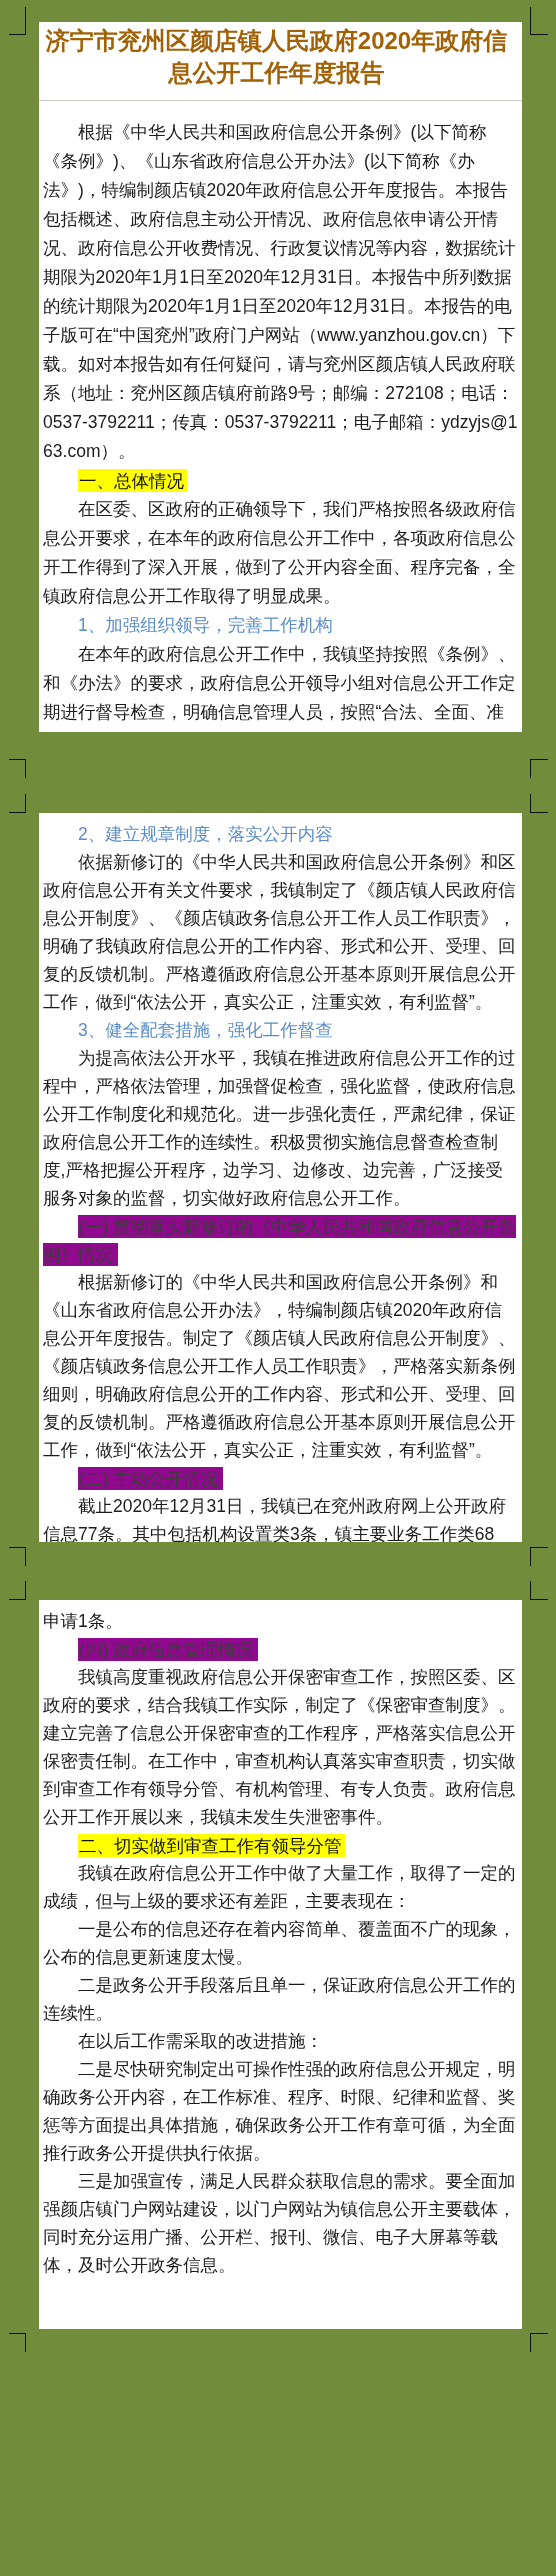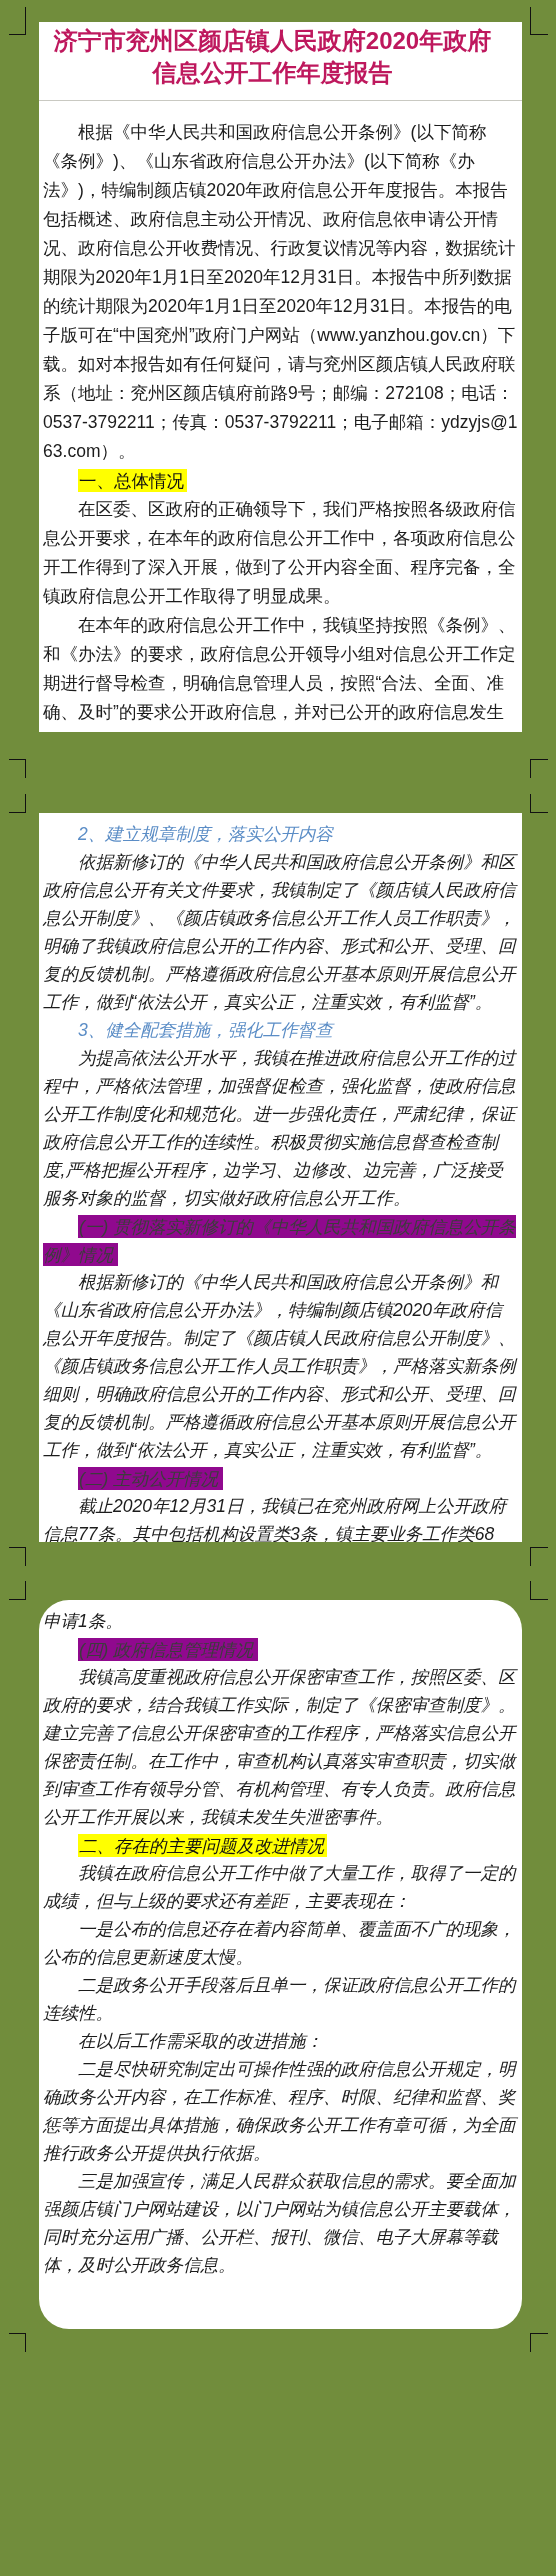--- a/index.html
+++ b/index.html
@@ -24,45 +24,45 @@
     position:absolute;
     left:39px;width:483px;
     background:#ffffff;
     box-sizing:border-box;
     padding:2.1px 4.1px;
     overflow:hidden;
     color:var(--ink);
   }
   #page1{top:21.6px;height:710px;}
   #page2{top:813px;height:729px;padding-top:7.2px;}
-  #page3{top:1600px;height:729px;padding-top:7.2px;border-radius:30px;}
+  #page3{top:1600px;height:729px;padding-top:7.2px;}
 
   .doc-title{
-    margin:1px 16px 0 0;
+    margin:1px 8px 0 0;
     font-size:24px;
     font-weight:bold;
     line-height:32px;
     text-align:center;
-    color:#be185d;
+    color:#a16207;
   }
   .title-divider{
     border:none;
     border-top:1.5px solid #c9c9c2;
     margin:11.3px -4.1px 0 -4.1px;
   }
   .para, .h-blue{
     margin:0;
     font-size:17.5px;
     color:var(--ink);
     text-indent:2em;
     word-break:break-all;
   }
   #page1 .para, #page1 .h-blue{line-height:29px;}
   #page2 .para, #page2 .h-blue,
-  #page3 .para, #page3 .h-blue{line-height:28px;font-style:italic;}
+  #page3 .para, #page3 .h-blue{line-height:28px;}
   #page1 .first-para{margin-top:17.5px;}
   .no-indent{text-indent:0;}
   .h-blue{color:var(--blue);}
   .hl-yellow{
     background:var(--yellow);
     color:#111111;
     padding:1.5px 3.1px 1.5px 1px;
   }
   .hl-purple{
     background:var(--purple);
@@ -104,20 +104,21 @@
   <div class="mark left  tr-corner" style="top:2333px;height:18.5px;"></div>
   <div class="mark right tl-corner" style="top:2333px;height:18.5px;"></div>
 
   <div class="page" id="page1">
     <h1 class="doc-title">济宁市兖州区颜店镇人民政府2020年政府信息公开工作年度报告</h1>
     <hr class="title-divider">
     <div>
         <p class="para first-para">根据《中华人民共和国政府信息公开条例》(以下简称《条例》)、《山东省政府信息公开办法》(以下简称《办法》)，特编制颜店镇2020年政府信息公开年度报告。本报告包括概述、政府信息主动公开情况、政府信息依申请公开情况、政府信息公开收费情况、行政复议情况等内容，数据统计期限为2020年1月1日至2020年12月31日。本报告中所列数据的统计期限为2020年1月1日至2020年12月31日。本报告的电子版可在“中国兖州”政府门户网站（www.yanzhou.gov.cn）下载。如对本报告如有任何疑问，请与兖州区颜店镇人民政府联系（地址：兖州区颜店镇府前路9号；邮编：272108；电话：0537-3792211；传真：0537-3792211；电子邮箱：ydzyjs@163.com）。</p>
         <p class="para"><span class="hl-yellow">一、总体情况</span></p>
         <p class="para">在区委、区政府的正确领导下，我们严格按照各级政府信息公开要求，在本年的政府信息公开工作中，各项政府信息公开工作得到了深入开展，做到了公开内容全面、程序完备，全镇政府信息公开工作取得了明显成果。</p>
+        <p class="h-blue">1、加强组织领导，完善工作机构</p>
         <p class="para">在本年的政府信息公开工作中，我镇坚持按照《条例》、和《办法》的要求，政府信息公开领导小组对信息公开工作定期进行督导检查，明确信息管理人员，按照“合法、全面、准确、及时”的要求公开政府信息，并对已公开的政府信息发生变化或失效的信息进行及时更新，确保该项工作扎实开展落到实处。</p>
       </div>
   </div>
 
   <div class="page" id="page2">
     <div>
         <p class="h-blue">2、建立规章制度，落实公开内容</p>
         <p class="para">依据新修订的《中华人民共和国政府信息公开条例》和区政府信息公开有关文件要求，我镇制定了《颜店镇人民政府信息公开制度》、《颜店镇政务信息公开工作人员工作职责》，明确了我镇政府信息公开的工作内容、形式和公开、受理、回复的反馈机制。严格遵循政府信息公开基本原则开展信息公开工作，做到“依法公开，真实公正，注重实效，有利监督”。</p>
         <p class="h-blue">3、健全配套措施，强化工作督查</p>
         <p class="para">为提高依法公开水平，我镇在推进政府信息公开工作的过程中，严格依法管理，加强督促检查，强化监督，使政府信息公开工作制度化和规范化。进一步强化责任，严肃纪律，保证政府信息公开工作的连续性。积极贯彻实施信息督查检查制度,严格把握公开程序，边学习、边修改、边完善，广泛接受服务对象的监督，切实做好政府信息公开工作。</p>
@@ -126,21 +127,21 @@
         <p class="para"><span class="hl-purple">(二) 主动公开情况</span></p>
         <p class="para">截止2020年12月31日，我镇已在兖州政府网上公开政府信息77条。其中包括机构设置类3条，镇主要业务工作类68条，重要会议类6条。在“和美颜店”微信公众号平台共发布信息60条。</p>
       </div>
   </div>
 
   <div class="page" id="page3">
     <div>
         <p class="para no-indent">申请1条。</p>
         <p class="para"><span class="hl-purple">(四) 政府信息管理情况</span></p>
         <p class="para">我镇高度重视政府信息公开保密审查工作，按照区委、区政府的要求，结合我镇工作实际，制定了《保密审查制度》。建立完善了信息公开保密审查的工作程序，严格落实信息公开保密责任制。在工作中，审查机构认真落实审查职责，切实做到审查工作有领导分管、有机构管理、有专人负责。政府信息公开工作开展以来，我镇未发生失泄密事件。</p>
-        <p class="para"><span class="hl-yellow">二、存在的主要问题及改进情况</span></p>
+        <p class="para"><span class="hl-yellow">二、切实做到审查工作有领导分管</span></p>
         <p class="para">我镇在政府信息公开工作中做了大量工作，取得了一定的成绩，但与上级的要求还有差距，主要表现在：</p>
         <p class="para">一是公布的信息还存在着内容简单、覆盖面不广的现象，公布的信息更新速度太慢。</p>
         <p class="para">二是政务公开手段落后且单一，保证政府信息公开工作的连续性。</p>
         <p class="para">在以后工作需采取的改进措施：</p>
         <p class="para">二是尽快研究制定出可操作性强的政府信息公开规定，明确政务公开内容，在工作标准、程序、时限、纪律和监督、奖惩等方面提出具体措施，确保政务公开工作有章可循，为全面推行政务公开提供执行依据。</p>
         <p class="para">三是加强宣传，满足人民群众获取信息的需求。要全面加强颜店镇门户网站建设，以门户网站为镇信息公开主要载体，同时充分运用广播、公开栏、报刊、微信、电子大屏幕等载体，及时公开政务信息。</p>
       </div>
   </div>
 
 </div>

